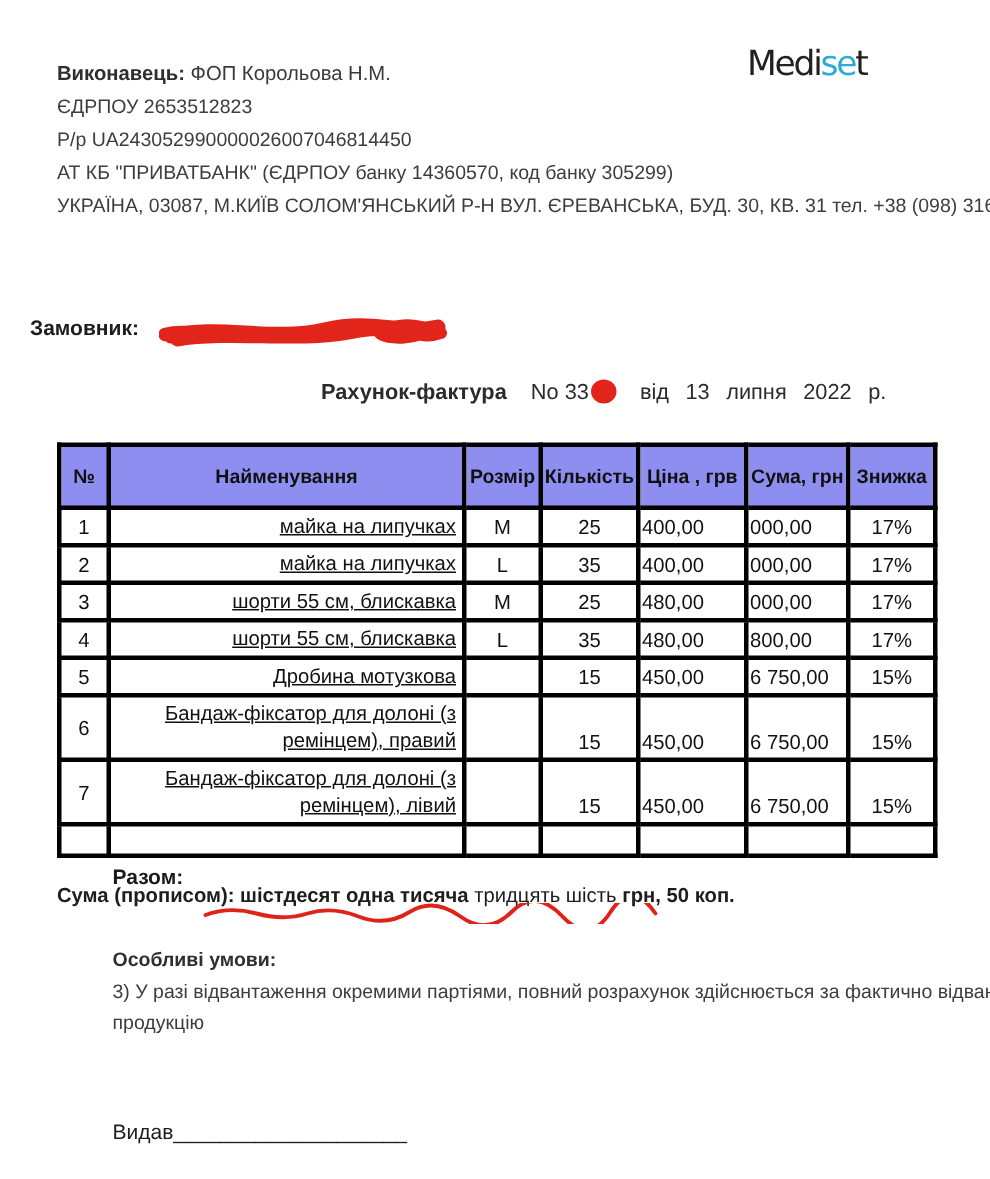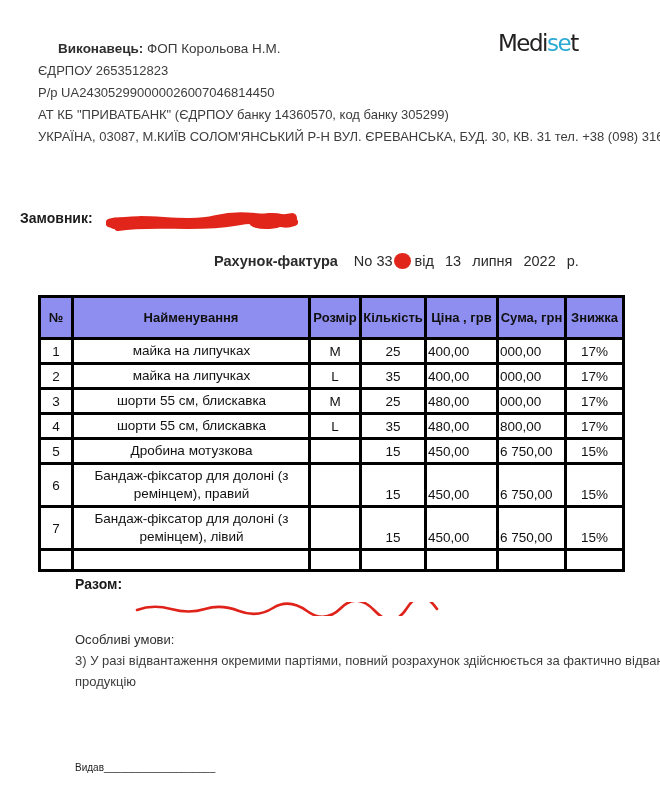--- a/index.html
+++ b/index.html
@@ -4,64 +4,64 @@
 <style>
   html,body { margin:0; padding:0; background:#fff; }
   .page {
     position:relative; width:660px; height:786px; background:#ffffff;
     font-family:"Liberation Sans", sans-serif; color:#3a3a3a; overflow:hidden;
   }
   
   .info-block { position:absolute; left:38px; top:38px; }
   .info-line { font-size:13px; line-height:22px; color:#3d3d3d; white-space:nowrap; }
   .info-line.first { font-size:13.5px; color:#3a3a3a; }
-  .lbl-bold { font-weight:bold; color:#2e2e2e;margin-left:20px; }
+  .lbl-bold { font-weight:bold; color:#2e2e2e; }
   
   .logo { position:absolute; left:498px; top:30px; font-family:"DejaVu Sans", sans-serif;
           font-size:23px; letter-spacing:-1.5px; font-weight:400; color:#232020; white-space:nowrap; }
   .logo .accent { color:#2aaad5; }
   
   .customer { position:absolute; left:20px; top:210px; font-size:14px; color:#1d1d1d; }
   .customer .label { font-weight:bold; }
   .scribble { position:absolute; left:106px; top:206px; }
   
   .title-line { position:absolute; left:214px; top:253px; font-size:14.5px; color:#2b2b2b; white-space:nowrap; }
   .title-line .t-bold { font-weight:bold; }
   .title-line .t-num { margin-left:12px; }
   .red-dot { display:inline-block; width:17px; height:16px; background:#e1251b; border-radius:50%;
              vertical-align:-3px; margin-left:1px; }
-  .title-date { word-spacing:7px;text-align:center; }
+  .title-date { margin-left:12px; word-spacing:7px;text-align:center; }
   
   table.invoice { position:absolute; left:38px; top:295px; border-collapse:collapse;
                   table-layout:fixed; width:584px; color:#111; }
   table.invoice td, table.invoice th { border:3px solid #000; overflow:hidden; }
   table.invoice th { background:#8e8ef0; font-size:13px; font-weight:bold; color:#101010;
                      height:39px; text-align:center; padding:0 1px; }
   table.invoice td { font-size:13.5px; }
   td.c-num  { font-size:11px; text-align:center; vertical-align:middle; }
-  td.c-name { text-align:center; padding:2px 4px 2px 5px; vertical-align:middle; line-height:18px; }
+  td.c-name { text-align:right; padding:2px 4px 2px 5px; vertical-align:middle; line-height:18px;text-decoration:underline; }
   td.c-size, td.c-qty, td.c-disc { text-align:center; vertical-align:bottom; padding-bottom:3px; }
   td.c-price, td.c-sum { text-align:left; padding-right:9px; vertical-align:bottom; padding-bottom:3px; }
   td.c-sum { padding-right:6px;margin-top:43px; }
   tr.r-single { height:23px; }
   tr.r-tall1 { height:40px; }
   tr.r-tall2 { height:43px; }
   tr.r-empty { height:21px; }
   
   .total-label { position:absolute; left:75px; top:544px; font-size:14px; font-weight:bold; color:#1a1a1a;margin-top:32px; }
   .sum-words { position:absolute; left:38px; top:589px; font-size:13.5px; color:#1d1d1d; white-space:nowrap; }
   .sum-words .b { font-weight:bold; }
   .squiggle { position:absolute; left:135px; top:602px; }
   
   .terms { position:absolute; left:75px; top:629px; width:585px; font-size:13px; color:#3d3d3d; }
-  .terms .heading { font-weight:normal; color:#2e2e2e; line-height:21px; }
+  .terms .heading { font-weight:bold; color:#2e2e2e; line-height:21px; }
   .terms .t-line { line-height:21px; white-space:nowrap; overflow:hidden; }
   .terms .amount { font-weight:bold; color:#2e2e2e; margin-left:5px; }
   
-  .issued { position:absolute; left:75px; top:762px; font-size:10px; color:#1d1d1d; white-space:nowrap; }
+  .issued { position:absolute; left:75px; top:746px; font-size:14px; color:#1d1d1d; white-space:nowrap; }
 </style>
 </head>
 <body>
 
 <div class="page">
 
   <div class="info-block">
     <div class="info-line first">
       <span class="lbl-bold">Виконавець:</span>
       <span>ФОП Корольова Н.М.</span>
@@ -182,20 +182,26 @@
       <td></td>
           <td></td>
           <td></td>
       <td></td>
     </tr>
   </tbody>
     </table>
 
   <div class="total-label">Разом:</div>
 
+  <div class="sum-words">
+    <span class="b">Сума (прописом):</span>
+    <span class="b">шістдесят одна тисяча</span>
+    <span>тридцять шість</span>
+    <span class="b">грн, 50 коп.</span>
+  </div>
   <svg class="squiggle" width="305" height="14" viewBox="0 0 305 14">
     <path d="M2 8 Q 18 2 36 7 T 70 7 T 104 9 T 138 6 T 172 9 T 206 6 T 240 9 T 272 6 T 302 7" fill="none" stroke="#e0231a" stroke-width="2.6" stroke-linecap="round"></path>
   </svg>
 
   <div class="terms">
     <div class="heading">Особливі умови:</div>
     <div class="t-line">3) У разі відвантаження окремими партіями, повний розрахунок здійснюється за фактично відвантажену</div>
     <div class="t-line">продукцію</div>
   </div>
 

